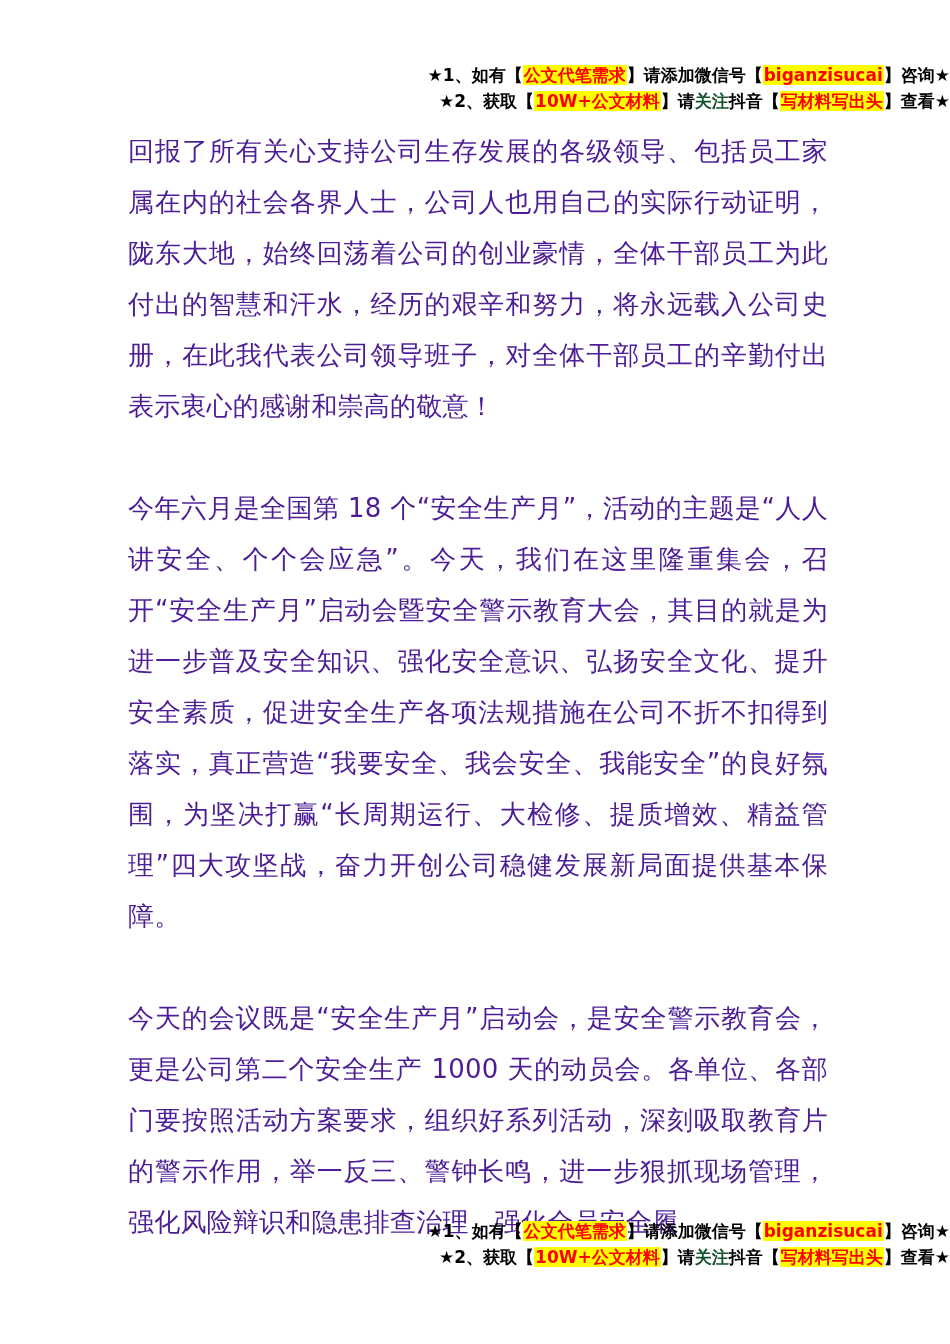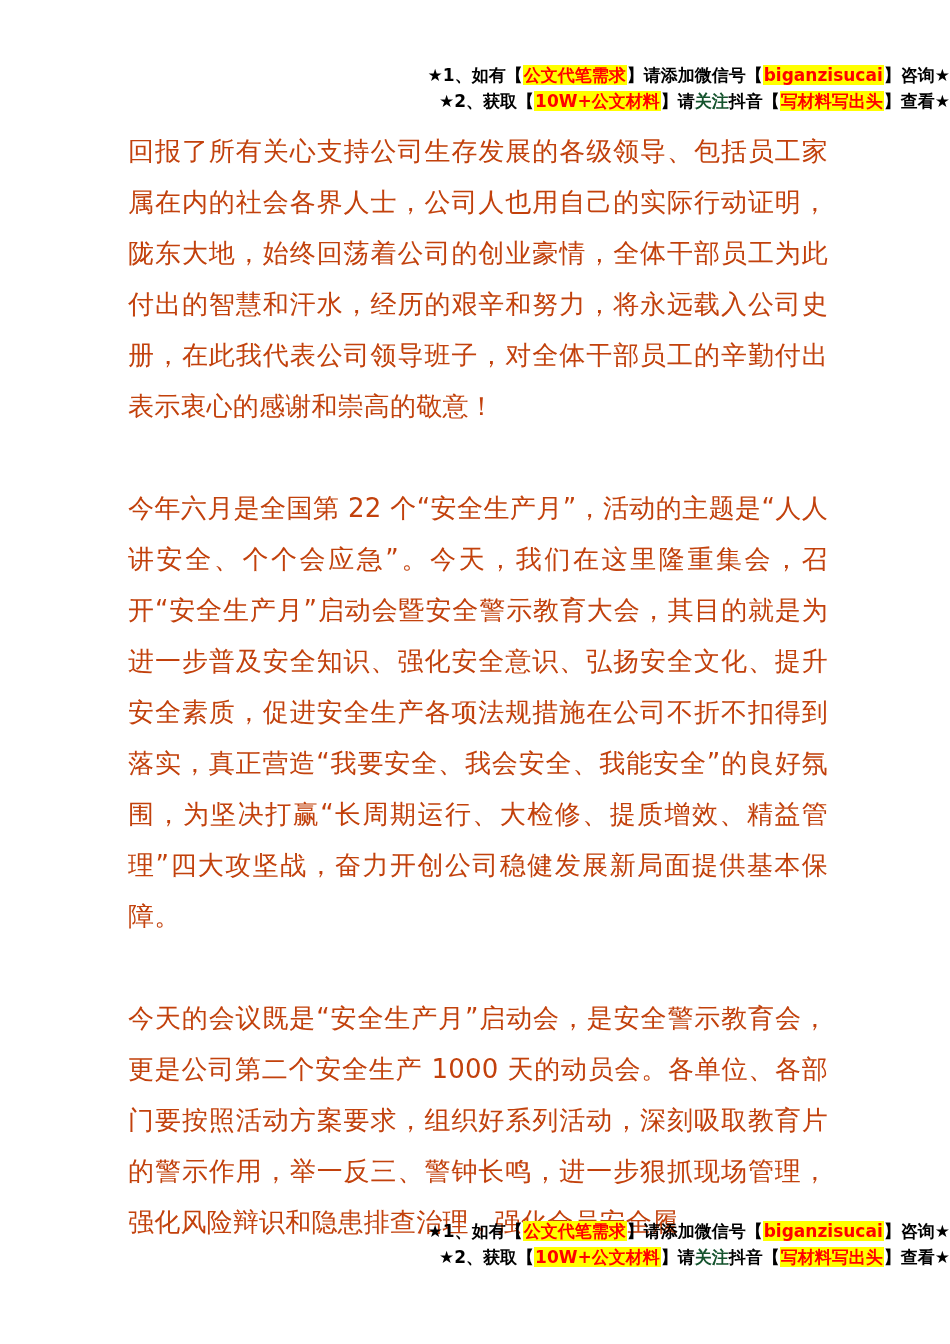--- a/index.html
+++ b/index.html
@@ -68,40 +68,40 @@
     width: 700px;
   }
   p.para {
     margin: 0 0 0 0;
     font-family: "DejaVu Sans", "Liberation Sans", sans-serif;
     font-size: 26px;
     line-height: 51px;
     text-align: justify;
     text-justify: inter-ideograph;
     letter-spacing: 0.2px;
-    color: #c2410c;
+    color: #4c1d95;
   }
   .spacer {
     height: 51px;
   }
 </style>
 </head>
 <body>
 
 <div class="page">
 
   <div class="promo promo-top">
     <span class="promo-line"><span class="blk">★</span><span class="blk">1、如有</span><span class="blk">【</span><span class="hl">公文代笔需求</span><span class="blk">】</span><span class="blk">请添加微信号</span><span class="blk">【</span><span class="hl">biganzisucai</span><span class="blk">】</span><span class="blk">咨询</span><span class="blk">★</span></span>
     <span class="promo-line"><span class="blk">★</span><span class="blk">2、获取</span><span class="blk">【</span><span class="hl">10W+公文材料</span><span class="blk">】</span><span class="blk">请</span><span class="red">关注</span><span class="blk">抖音</span><span class="blk">【</span><span class="hl">写材料写出头</span><span class="blk">】</span><span class="blk">查看</span><span class="blk">★</span></span>
   </div>
 
   <div class="doc-body">
     <p class="para">回报了所有关心支持公司生存发展的各级领导、包括员工家属在内的社会各界人士，公司人也用自己的实际行动证明，陇东大地，始终回荡着公司的创业豪情，全体干部员工为此付出的智慧和汗水，经历的艰辛和努力，将永远载入公司史册，在此我代表公司领导班子，对全体干部员工的辛勤付出表示衷心的感谢和崇高的敬意！</p>
     <div class="spacer"></div>
-    <p class="para">今年六月是全国第 22 个“安全生产月”，活动的主题是“人人讲安全、个个会应急”。今天，我们在这里隆重集会，召开“安全生产月”启动会暨安全警示教育大会，其目的就是为进一步普及安全知识、强化安全意识、弘扬安全文化、提升安全素质，促进安全生产各项法规措施在公司不折不扣得到落实，真正营造“我要安全、我会安全、我能安全”的良好氛围，为坚决打赢“长周期运行、大检修、提质增效、精益管理”四大攻坚战，奋力开创公司稳健发展新局面提供基本保障。</p>
+    <p class="para">今年六月是全国第 18 个“安全生产月”，活动的主题是“人人讲安全、个个会应急”。今天，我们在这里隆重集会，召开“安全生产月”启动会暨安全警示教育大会，其目的就是为进一步普及安全知识、强化安全意识、弘扬安全文化、提升安全素质，促进安全生产各项法规措施在公司不折不扣得到落实，真正营造“我要安全、我会安全、我能安全”的良好氛围，为坚决打赢“长周期运行、大检修、提质增效、精益管理”四大攻坚战，奋力开创公司稳健发展新局面提供基本保障。</p>
     <div class="spacer"></div>
     <p class="para">今天的会议既是“安全生产月”启动会，是安全警示教育会，更是公司第二个安全生产 1000 天的动员会。各单位、各部门要按照活动方案要求，组织好系列活动，深刻吸取教育片的警示作用，举一反三、警钟长鸣，进一步狠抓现场管理，强化风险辩识和隐患排查治理，强化全员安全履</p>
   </div>
 
   <div class="promo promo-bottom">
     <span class="promo-line"><span class="blk">★</span><span class="blk">1、如有</span><span class="blk">【</span><span class="hl">公文代笔需求</span><span class="blk">】</span><span class="blk">请添加微信号</span><span class="blk">【</span><span class="hl">biganzisucai</span><span class="blk">】</span><span class="blk">咨询</span><span class="blk">★</span></span>
     <span class="promo-line"><span class="blk">★</span><span class="blk">2、获取</span><span class="blk">【</span><span class="hl">10W+公文材料</span><span class="blk">】</span><span class="blk">请</span><span class="red">关注</span><span class="blk">抖音</span><span class="blk">【</span><span class="hl">写材料写出头</span><span class="blk">】</span><span class="blk">查看</span><span class="blk">★</span></span>
   </div>
 
 </div>

